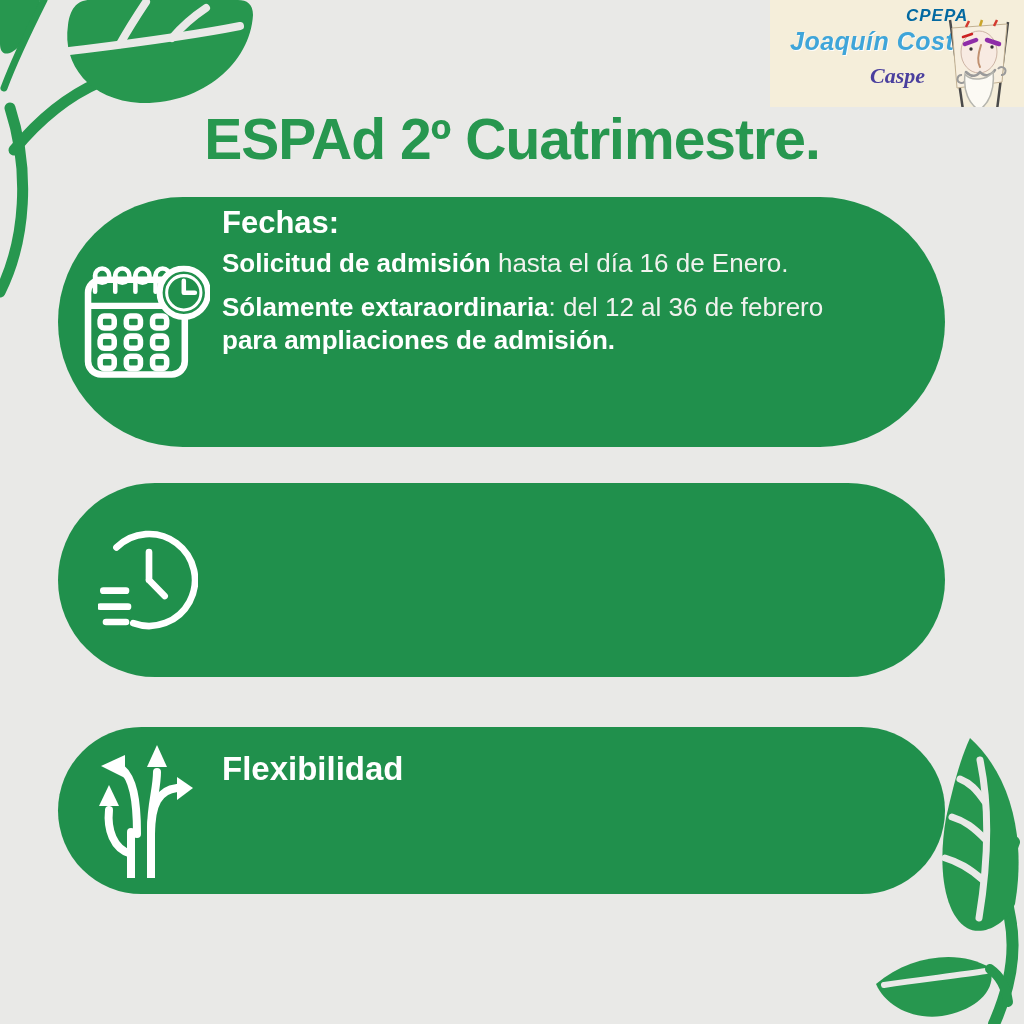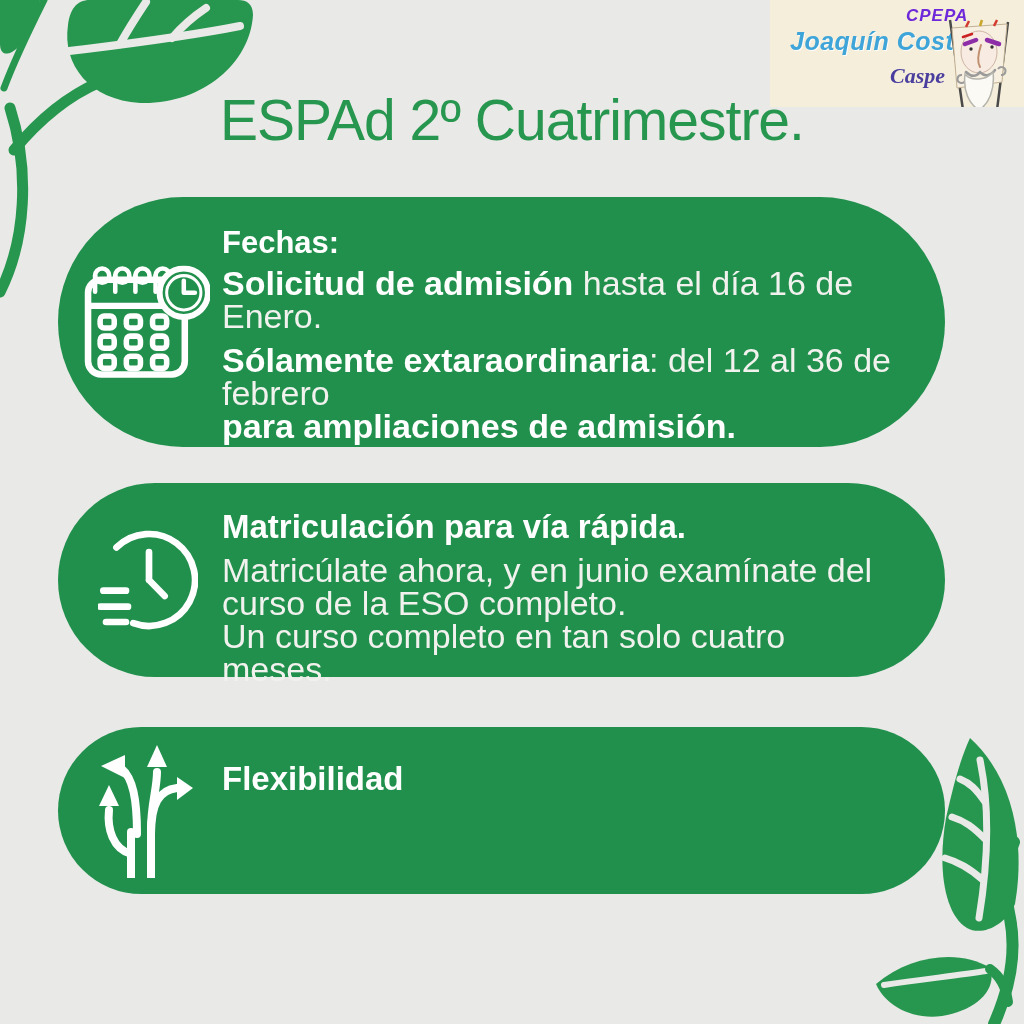--- a/index.html
+++ b/index.html
@@ -10,42 +10,42 @@
   }
   .deco { position:absolute; pointer-events:none; }
   .deco.tl { left:0; top:0; }
   .deco.br { left:818px; top:688px; }
 
   
   .logo { position:absolute; top:0; right:0; width:254px; height:107px; overflow:hidden; }
   .logo-org  { position:absolute; top:6px;  left:136px; font-size:17px; font-weight:800; font-style:italic; letter-spacing:1px; }
   .logo-name { position:absolute; top:27px; left:20px;  font-size:25px; font-weight:800; font-style:italic;
                text-shadow:1px 1px 0 rgba(255,255,255,.85); letter-spacing:.5px; }
-  .logo-city { position:absolute; top:63px; left:120px; font-size:22px; font-style:italic;
+  .logo-city { position:absolute; top:63px; left:100px; font-size:22px; font-style:italic;
                font-family:"Liberation Serif", serif; font-weight:700; }
   .logo-face { position:absolute; top:18px; right:8px; width:80px; height:92px; }
 
   
   .title {
-    position:absolute; top:87px; left:0; width:100%; margin:0;
-    text-align:center; font-size:57px; font-weight:400; letter-spacing:-1px;
+    position:absolute; top:106px; left:0; width:100%; margin:0;
+    text-align:center; font-size:57px; font-weight:700; letter-spacing:-1px;
   }
 
   
   .card {
     position:absolute; left:58px; width:887px; box-sizing:border-box;
     background:var(--card-green,#20904c); color:#fff;
   }
-  .c1 { top:197px; height:250px; border-radius:125px; padding:28px 50px 0 164px; }
+  .c1 { top:197px; height:250px; border-radius:125px; padding:8px 50px 0 164px; }
   .c2 { top:483px; height:194px; border-radius:97px;  padding:25px 50px 0 164px; }
-  .c3 { top:727px; height:167px; border-radius:84px;  padding:33px 50px 0 164px; }
+  .c3 { top:727px; height:167px; border-radius:84px;  padding:23px 50px 0 164px; }
 
   .card h2 { margin:0 0 6px; font-size:31px; line-height:36px; font-weight:800; color:var(--heading-text,#ffffff); }
   .c2 h2, .c3 h2 { font-size:33px; line-height:38px; margin-bottom:8px; }
-  .card p  { margin:0 0 11px; font-size:34px; line-height:33px; font-weight:400; color:var(--body-text,#f1f2ee); }
+  .card p  { margin:0 0 11px; font-size:26px; line-height:33px; font-weight:400; color:var(--body-text,#f1f2ee); }
   .c2 p, .c3 p { margin:0; }
   .card b  { font-weight:700; color:#ffffff; }
   .tline { display:block; }
 
   .icon { position:absolute; top:50%; transform:translateY(-50%); display:block; }
   .c1 .icon { left:26px; width:126px; }
   .c2 .icon { left:40px; width:100px; }
   .c3 .icon { left:35px; width:100px; }
   .icon svg { display:block; width:100%; height:auto; }
 </style>
@@ -71,21 +71,21 @@
     <path d="M161,230 C170,175 172,120 162,72" stroke="var(--background)" stroke-width="7" fill="none" stroke-linecap="round"></path>
     <path d="M165,192 C151,180 141,174 127,170" stroke="var(--background)" stroke-width="7" fill="none" stroke-linecap="round"></path>
     <path d="M168,152 C155,139 147,133 134,129" stroke="var(--background)" stroke-width="7" fill="none" stroke-linecap="round"></path>
     <path d="M167,114 C158,101 152,95 142,91" stroke="var(--background)" stroke-width="7" fill="none" stroke-linecap="round"></path>
     <path d="M58,296 C92,267 142,261 172,280 C180,302 157,323 124,328 C93,332 67,317 58,296 Z" fill="var(--leaf-green)"></path>
     <path d="M66,297 C108,291 142,287 168,283" stroke="var(--background)" stroke-width="6" fill="none" stroke-linecap="round"></path>
     <path d="M172,281 C182,288 188,299 190,314" stroke="var(--leaf-green)" stroke-width="10" fill="none" stroke-linecap="round"></path>
   </svg>
 
   <div class="logo" style="background: rgb(245, 238, 218);">
-    <div class="logo-org" style="color: #6d28d9;">CPEPA</div>
+    <div class="logo-org" style="color: #0369a1;">CPEPA</div>
     <div class="logo-name" style="color: rgb(63, 165, 217);">Joaquín Costa</div>
     <div class="logo-city" style="color: rgb(74, 63, 158);">Caspe</div>
     <svg class="logo-face" viewBox="0 0 80 92" aria-hidden="true">
       <line x1="14" y1="2" x2="27" y2="92" stroke="#4a4a4a" stroke-width="2.5"></line>
       <line x1="72" y1="4" x2="61" y2="92" stroke="#4a4a4a" stroke-width="2.5"></line>
       <polygon points="16,10 71,6 66,64 21,70" fill="#f7efdf" stroke="#c2b193" stroke-width="1"></polygon>
       <line x1="30" y1="9" x2="33" y2="3" stroke="#d43a2f" stroke-width="2.5"></line>
       <line x1="44" y1="8" x2="46" y2="2" stroke="#caa52b" stroke-width="2.5"></line>
       <line x1="58" y1="8" x2="61" y2="2" stroke="#d43a2f" stroke-width="2.5"></line>
       <ellipse cx="43" cy="34" rx="18" ry="21" fill="#f8ebe2" stroke="#cdb4a4" stroke-width="1"></ellipse>
@@ -152,25 +152,20 @@
   <section class="card c2">
     <span class="icon">
       <svg viewBox="0 0 150 150" aria-hidden="true">
         <g stroke="#fff" fill="none" stroke-linecap="round">
           <path d="M27.7,26.2 A69 69 0 1 1 52.9,139.8" stroke-width="10"></path>
           <path d="M76.5,75 L76.5,33 M76.5,75 L100,99" stroke-width="10"></path>
           <path d="M8,91 h34 M3,115 h42 M12,138 h30" stroke-width="10"></path>
         </g>
       </svg>
     </span>
-    <div class="content">
-      <h2>Matriculación para vía rápida.</h2>
-      <p>Matricúlate ahora, y en junio examínate del curso de la ESO completo.</p>
-      <p>Un curso completo en tan solo cuatro meses.</p>
-    </div>
   </section>
 
   <section class="card c3">
     <span class="icon">
       <svg viewBox="0 0 100 134" aria-hidden="true">
         <g stroke="#fff" fill="none" stroke-linecap="round">
           <path d="M38,134 V88" stroke-width="8"></path>
           <path d="M58,134 V84" stroke-width="8"></path>
           <path d="M44,90 C44,55 40,34 28,24" stroke-width="8"></path>
           <path d="M58,85 C58,60 64,45 64,28" stroke-width="8"></path>

